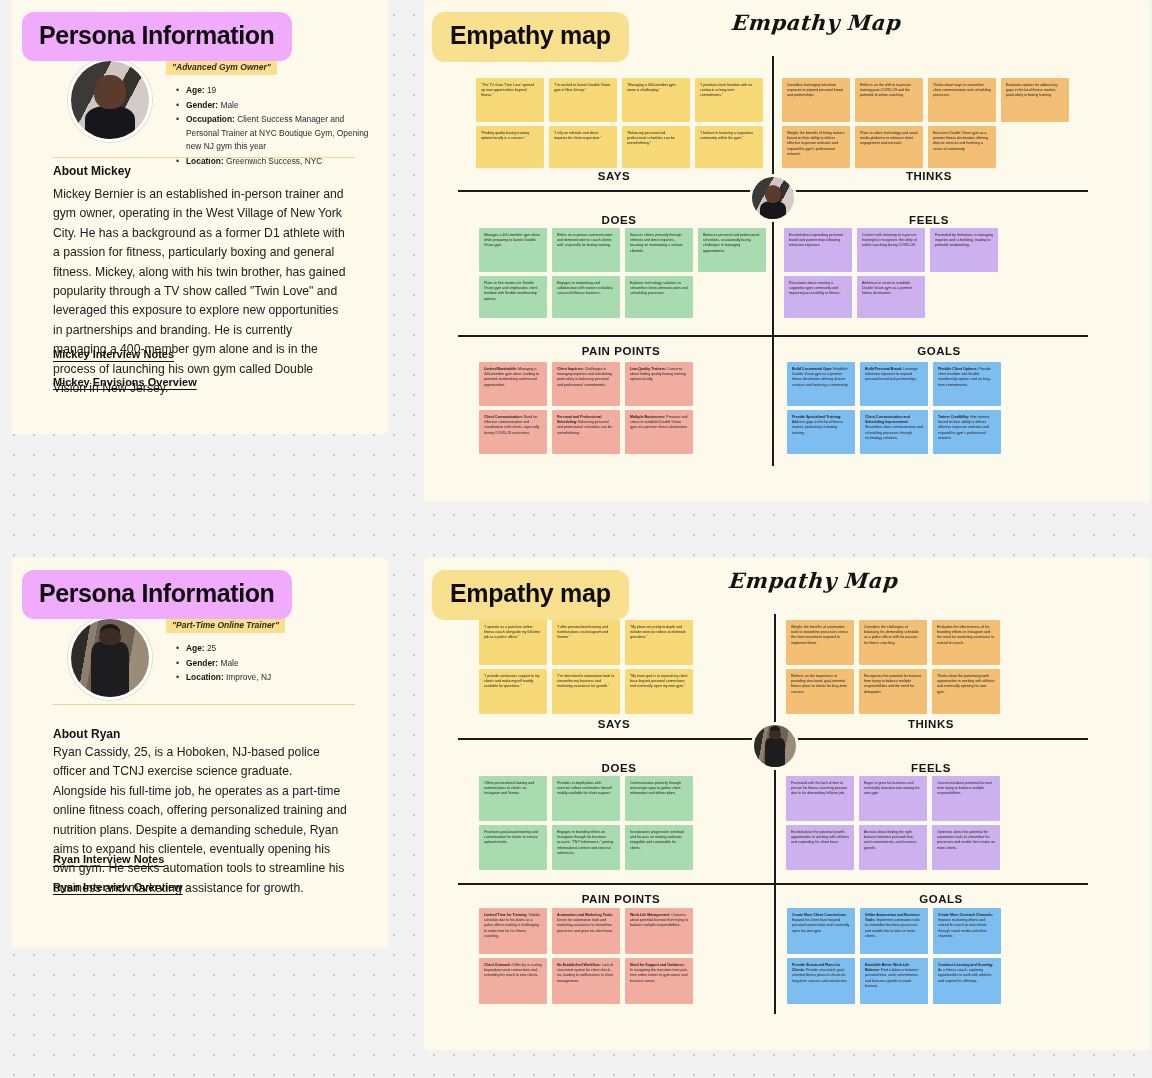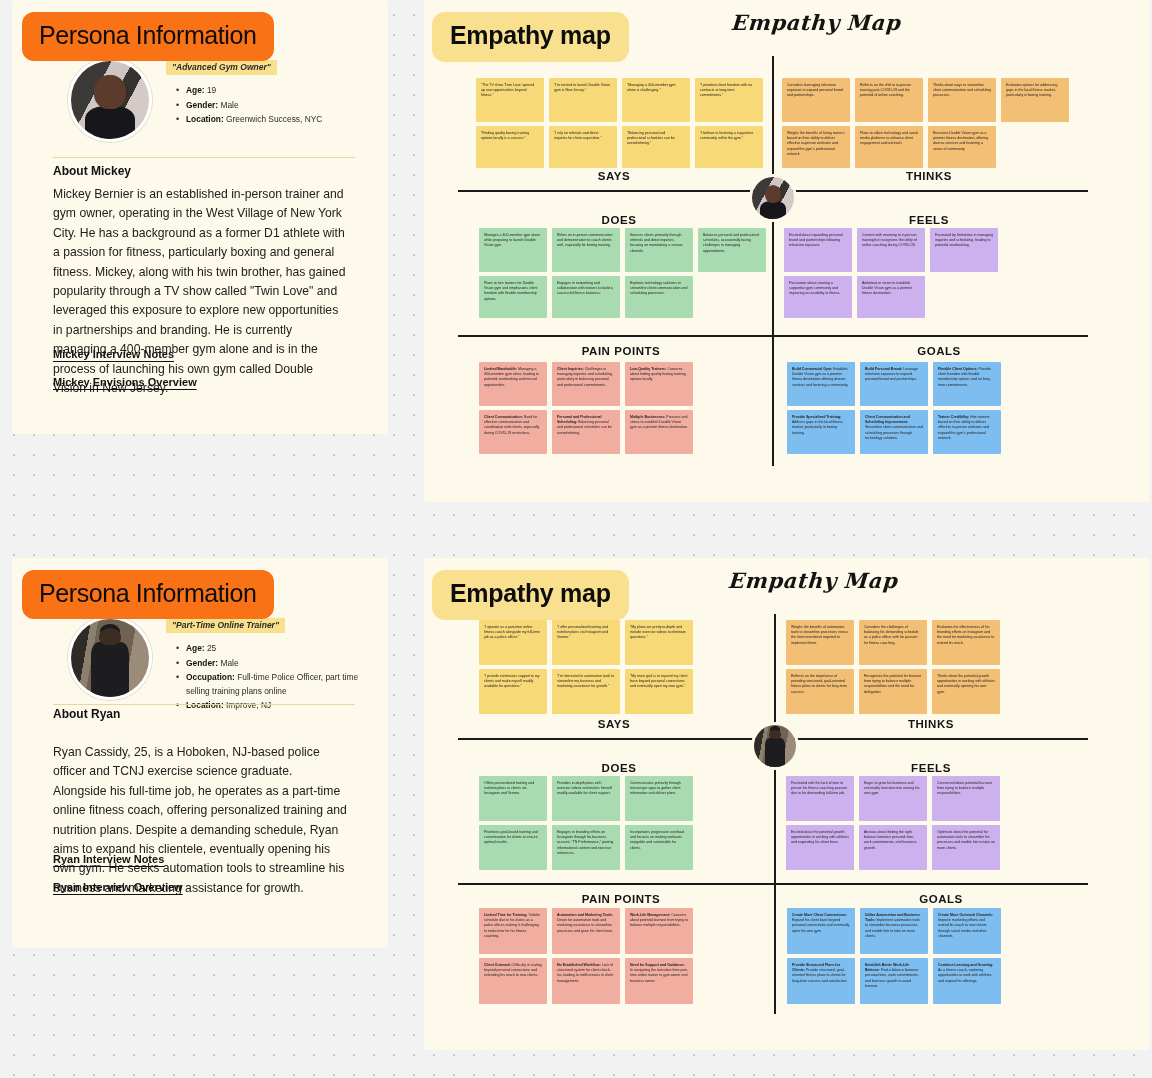--- a/index.html
+++ b/index.html
@@ -26,25 +26,25 @@
     position: absolute;
     background: #fdfaec;
     border-radius: 4px;
   }
   .persona-card.p1 { left: 12px;  top: 0px;   width: 376px; height: 434px; }
   .persona-card.p2 { left: 12px;  top: 558px; width: 376px; height: 390px; }
 
   .persona-badge {
     position: absolute;
     left: 10px; top: 12px;
-    background: #f97316;
+    background: #f0abfc;
     border-radius: 12px;
     padding: 9px 17px 11px 17px;
     font-size: 25px;
-    font-weight: 400;
+    font-weight: 700;
     letter-spacing: -0.4px;
     color: #0d0d0d;
     z-index: 6;
     white-space: nowrap;
   }
 
   .persona-name {
     position: absolute;
     left: 36px; top: 22px;
     font-size: 22px;
@@ -276,20 +276,21 @@
   <div class="persona-badge">Persona Information</div>
   <div class="persona-head">
     <div class="avatar-wrap">
         <div class="avatar-mickey"></div>
       </div>
     <div class="persona-facts">
       <span class="quote-tag">"Advanced Gym Owner"</span>
       <ul class="fact-list">
         <li><b>Age:</b><span> 19</span></li>
         <li><b>Gender:</b><span> Male</span></li>
+        <li><b>Occupation:</b><span>  Client Success Manager and Personal Trainer at NYC Boutique Gym, Opening new NJ gym this year</span></li>
         <li><b>Location:</b><span> Greenwich Success, NYC</span></li>
       </ul>
     </div>
   </div>
   <div class="persona-divider"></div>
   <div class="about-title" style="top:164px">About Mickey</div>
   <div class="about-body" style="top:185px">Mickey Bernier is an established in-person trainer and gym owner, operating in the West Village of New York City. He has a background as a former D1 athlete with a passion for fitness, particularly boxing and general fitness. Mickey, along with his twin brother, has gained popularity through a TV show called "Twin Love" and leveraged this exposure to explore new opportunities in partnerships and branding. He is currently managing a 400-member gym alone and is in the process of launching his own gym called Double Vision in New Jersey.</div>
   <div class="doc-link" style="top:348px">Mickey Interview Notes</div>
   <div class="doc-link" style="top:376px">Mickey Envisions Overview</div>
 </div>
@@ -299,27 +300,26 @@
   <div class="persona-badge">Persona Information</div>
   <div class="persona-head">
     <div class="avatar-wrap">
         <div class="avatar-ryan"></div>
       </div>
     <div class="persona-facts">
       <span class="quote-tag">"Part-Time Online Trainer"</span>
       <ul class="fact-list">
         <li><b>Age:</b><span> 25</span></li>
         <li><b>Gender:</b><span> Male</span></li>
-        <li><b>Occupation:</b><span>  Full-time Police Officer, part time selling training plans online</span></li>
         <li><b>Location:</b><span> Improve, NJ</span></li>
       </ul>
     </div>
   </div>
   <div class="persona-divider" style="top:146px"></div>
-  <div class="about-title" style="top:149px">About Ryan</div>
+  <div class="about-title" style="top:169px">About Ryan</div>
   <div class="about-body" style="top:185px">Ryan Cassidy, 25, is a Hoboken, NJ-based police officer and TCNJ exercise science graduate. Alongside his full-time job, he operates as a part-time online fitness coach, offering personalized training and nutrition plans. Despite a demanding schedule, Ryan aims to expand his clientele, eventually opening his own gym. He seeks automation tools to streamline his business and marketing assistance for growth.</div>
   <div class="doc-link" style="top:295px">Ryan Interview Notes</div>
   <div class="doc-link" style="top:323px">Ryan Interview Overview</div>
 </div>
 
 <div class="empathy-board e1">
   <div class="empathy-script-title">Empathy Map</div>
   <div class="empathy-badge">Empathy map</div>
 
   <div class="axis-v" style="left:348px; top:56px; height:410px;"></div>

